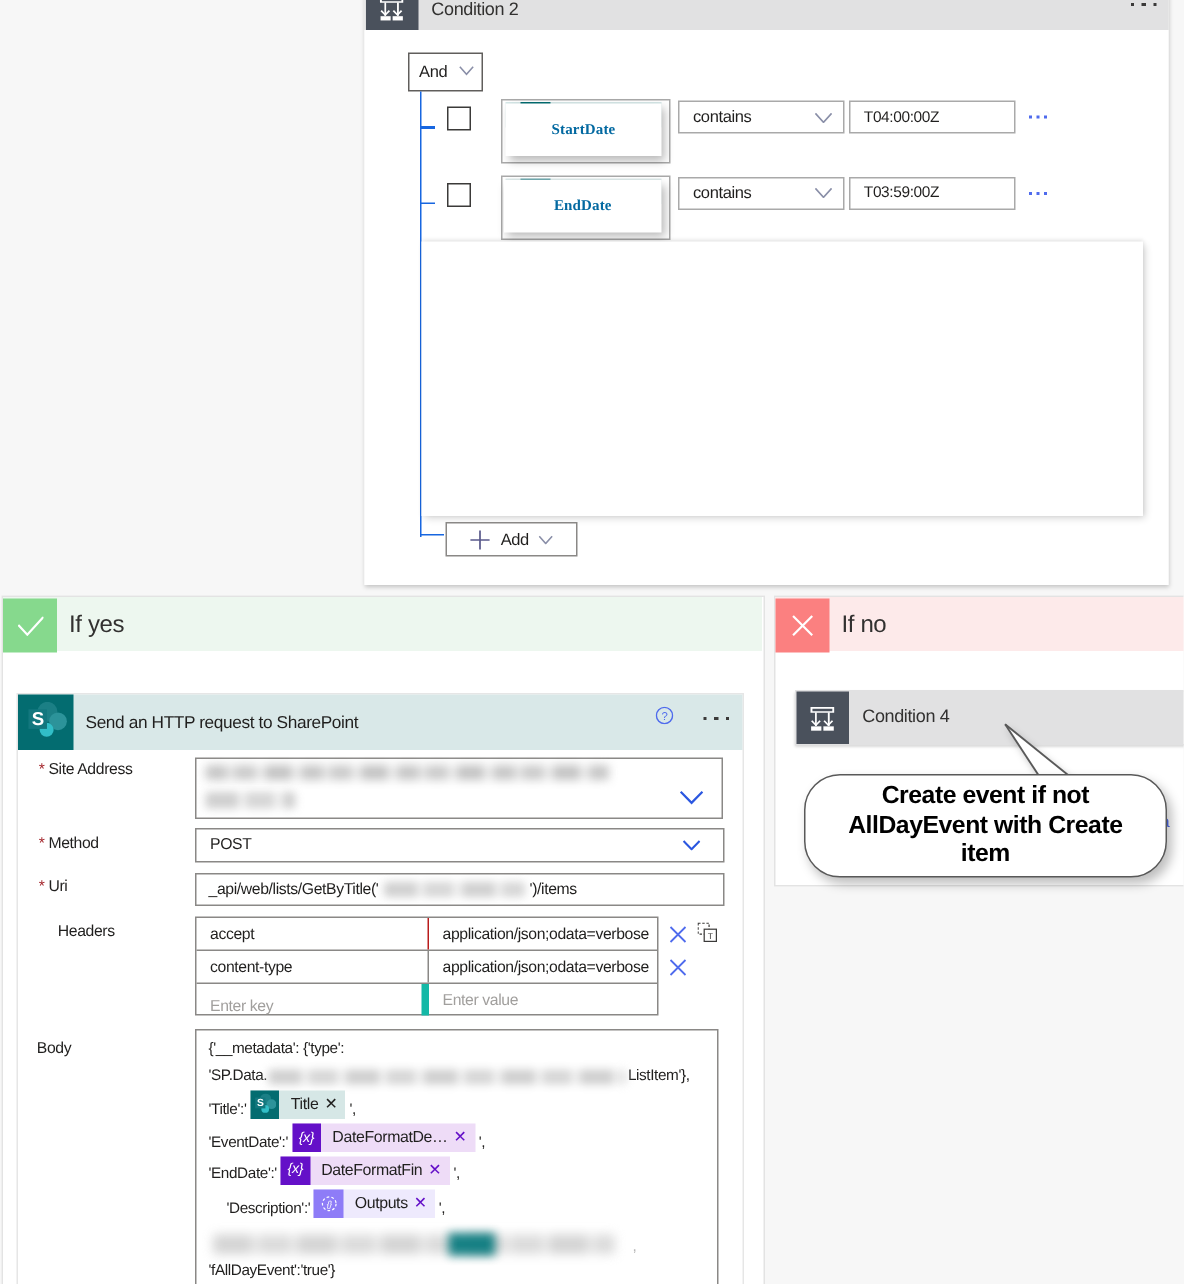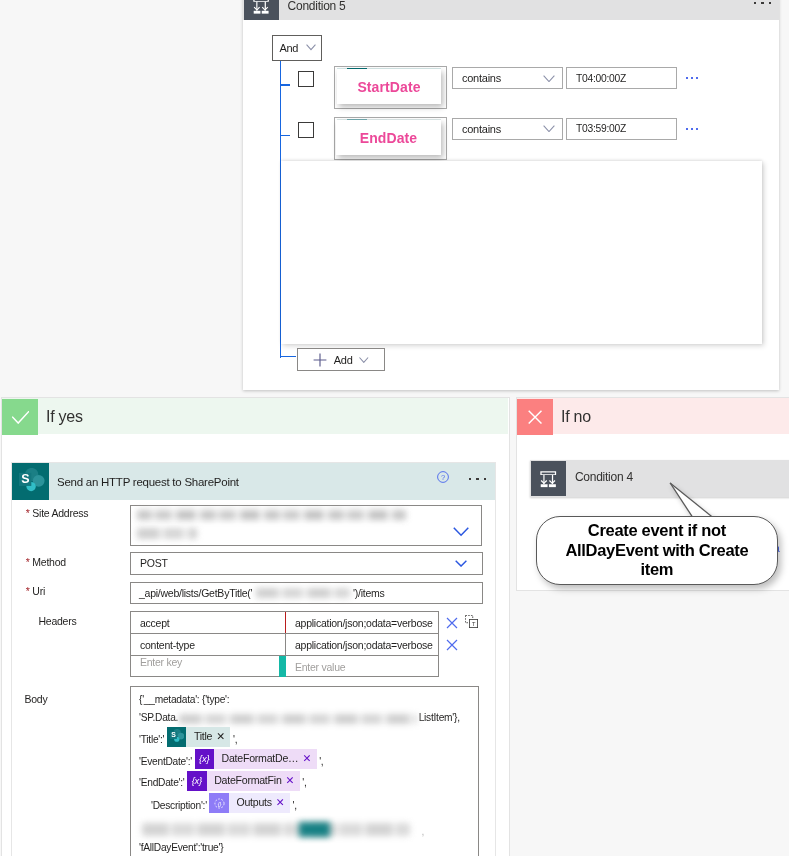--- a/index.html
+++ b/index.html
@@ -26,21 +26,21 @@
 
   .fieldbox{position:absolute;border:1px solid #a9a9a9;background:#fff;box-sizing:border-box;}
   .selbox{position:absolute;border:1px solid #a9a9a9;background:#fff;box-sizing:border-box;display:flex;align-items:center;}
   .selbox .lbl{font-size:11px;color:#201f1e;margin-left:9.3px;}
   .txtbox{position:absolute;border:1px solid #a9a9a9;background:#fff;box-sizing:border-box;display:flex;align-items:center;}
   .txtbox .lbl{font-size:10.3px;color:#201f1e;margin-left:8.6px;}
   .rowdots{position:absolute;}
 
   .whitebox{position:absolute;background:#fff;box-shadow:2px 3px 6px rgba(0,0,0,.28);
             display:flex;align-items:center;justify-content:center;}
-  .whitebox span{font-family:Liberation Sans, sans-serif;font-weight:bold;font-size:14px;color:#ec4899;letter-spacing:0.1px;}
+  .whitebox span{font-family:Liberation Serif, serif;font-weight:bold;font-size:10px;color:#0369a1;letter-spacing:0.1px;}
 
   .bigpane{position:absolute;background:#fff;box-shadow:0 -1px 3px rgba(0,0,0,.10), 2px 2px 5px rgba(0,0,0,.16);}
 
   .addbtn{position:absolute;border:1px solid #8a8886;background:#fff;box-sizing:border-box;display:flex;align-items:center;justify-content:center;}
   .addbtn .lbl{font-size:11px;color:#201f1e;}
 
   
   .branch{position:absolute;background:#fff;border:1px solid #e3e3e3;}
   .bhead{position:absolute;left:0;top:0;height:36px;display:flex;align-items:center;padding-top:2px;box-sizing:border-box;}
   .bicon{width:36px;height:36px;flex:0 0 36px;display:flex;align-items:center;justify-content:center;}
@@ -84,21 +84,21 @@
       <svg width="18.2" height="17.8" viewBox="0 0 20.8 20.3">
         <path d="M1.5 1.25 H19.25 V5.5 H1.5 Z M2.95 2.65 H17.85 V4.45 H2.95 Z" fill="#fff" fill-rule="evenodd"></path>
         <rect x="4.9" y="5.3" width="1.3" height="10.2" fill="#fff"></rect>
         <rect x="14.5" y="5.3" width="1.4" height="10.2" fill="#fff"></rect>
         <path d="M1.9 12 L2.9 11.1 L5.55 13.9 L8.2 11.1 L9.2 12 L5.55 15.6 Z" fill="#fff"></path>
         <path d="M11.2 12 L12.2 11.1 L14.85 13.9 L17.5 11.1 L18.5 12 L14.85 15.6 Z" fill="#fff"></path>
         <rect x="1.95" y="15.75" width="7.7" height="3.25" fill="#fff"></rect>
         <rect x="11.15" y="15.75" width="7.8" height="3.25" fill="#fff"></rect>
       </svg>
     </div>
-    <div id="cond3-title">Condition 5</div>
+    <div id="cond3-title">Condition 2</div>
     <div class="dots" id="cond3-dots">
         <i></i>
         <i></i>
         <i></i>
       </div>
   </div>
 
   <div id="cond3-body">
     <div class="and-box">
       <span class="lbl">And</span>
@@ -241,21 +241,21 @@
       </div>
       <div style="position:absolute;left:0;top:22px;width:100%;height:22px;border-bottom:1px solid #8a8886;box-sizing:border-box">
         <div style="position:absolute;left:0;top:0;width:155px;height:100%;border-right:1px solid #8a8886;box-sizing:border-box;display:flex;align-items:center">
             <span style="font-size:10.5px;color:#201f1e;margin-left:9px">content-type</span>
           </div>
         <div style="position:absolute;left:155px;top:0;right:0;height:100%;display:flex;align-items:center">
             <span style="font-size:10.5px;color:#201f1e;margin-left:9px">application/json;odata=verbose</span>
           </div>
       </div>
       <div style="position:absolute;left:0;top:44px;width:100%;height:21px">
-        <div style="position:absolute;left:0;top:0;width:155px;height:100%;border-right:7px solid #14b8a6;box-sizing:border-box;display:flex;align-items:flex-start">
+        <div style="position:absolute;left:0;top:0;width:155px;height:100%;border-right:5px solid #14b8a6;box-sizing:border-box;display:flex;align-items:flex-end">
             <span style="font-size:10.5px;color:#a19f9d;margin-left:9px">Enter key</span>
           </div>
         <div style="position:absolute;left:155px;top:0;right:0;height:100%;display:flex;align-items:center">
             <span style="font-size:10.5px;color:#a19f9d;margin-left:9px">Enter value</span>
           </div>
       </div>
     </div>
     <svg style="position:absolute;left:434px;top:153.5px" width="12" height="12" viewBox="0 0 12 12">
       <path d="M1 1 L11 11 M11 1 L1 11" fill="none" stroke="#4f6bed" stroke-width="1.2"></path>
     </svg>

